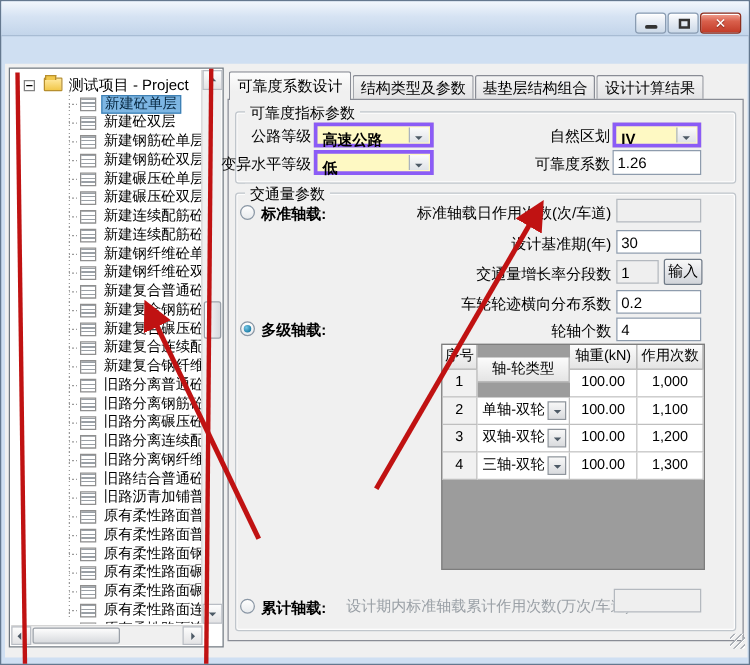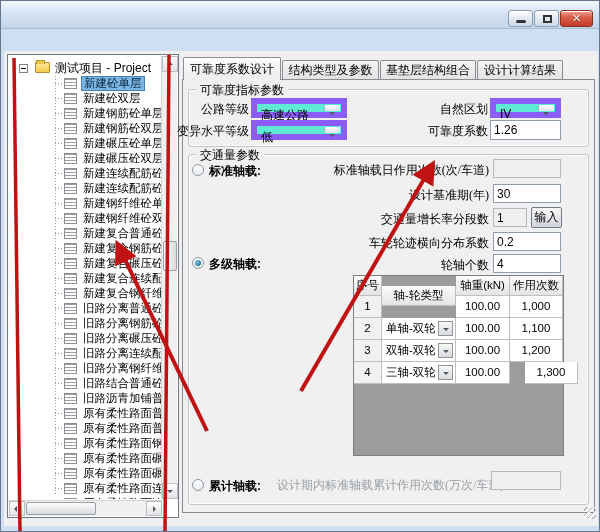--- a/index.html
+++ b/index.html
@@ -55,25 +55,25 @@
   .thumb-v{position:absolute;left:1px;width:14px;background:linear-gradient(90deg,#fdfdfd,#d8dade);border:1px solid #9aa0a8;border-radius:2px;}
   .thumb-h{position:absolute;top:1px;height:13px;background:linear-gradient(#fdfdfd,#d8dade);border:1px solid #9aa0a8;border-radius:2px;}
   
   .tab{position:absolute;height:20px;top:59px;background:linear-gradient(#f4f4f4,#e2e2e4);
     border:1px solid #898c95;border-bottom:none;border-radius:2px 2px 0 0;text-align:center;line-height:19px;font-size:12px;}
   .tab.active{top:56px;height:23px;background:linear-gradient(#fdfdfd,#f0f0f0 70%);line-height:22px;z-index:3;}
   .tabpage{position:absolute;left:181px;top:78px;width:413px;height:434px;background:#f0f0f0;border:1px solid #898c95;}
   
   .groupbox{position:absolute;border:1px solid #c0c6cc;border-radius:3px;box-shadow:inset 0 0 0 1px #fdfdfd;}
   .grouptitle{position:absolute;top:-8px;left:7px;background:#f0f0f0;padding:0 4px;font-size:12px;}
-  .flabel{position:absolute;text-align:right;font-size:12px;line-height:14px;white-space:nowrap;font-family:Liberation Serif, serif;}
+  .flabel{position:absolute;text-align:right;font-size:12px;line-height:14px;white-space:nowrap;}
   .field{position:absolute;height:20px;border:1px solid #8e9cad;background:#fff;font-size:12px;
     padding:2px 3px;font-family:"Liberation Sans","DejaVu Sans",sans-serif;}
   .field.gray{background:#efefef;border-color:#b4b9bf;}
-  .combo{position:absolute;height:20px;border:6px solid #8b5cf6;background:#5eead4;}
+  .combo{position:absolute;height:20px;border:3px solid #8b5cf6;background:#fef9c3;font-weight:bold;}
   .combo .cv{position:absolute;left:4px;top:3px;font-size:12px;white-space:nowrap;}
   .combo .cbtn{position:absolute;right:1px;top:1px;bottom:1px;width:16px;
     background:linear-gradient(#fbfbfb,#dfe3e8);border-left:1px solid #aab4bf;}
   .combo .cbtn .tri.down{left:4px;top:7px;}
   .pushbtn{position:absolute;height:21px;border:1px solid #707b88;border-radius:2px;
     background:linear-gradient(#f8f8f8,#e0e2e6 60%,#d2d5da);text-align:center;font-size:12px;line-height:19px;}
   .radio{position:absolute;width:12px;height:12px;border:1px solid #8a97a5;border-radius:50%;background:linear-gradient(#fefefe,#e8ebee);}
   .radio.checked:after{content:"";position:absolute;left:2px;top:2px;width:6px;height:6px;border-radius:50%;
     background:radial-gradient(circle at 35% 35%,#79c9e8,#1f7fa8 70%);}
   .rlabel{position:absolute;font-weight:bold;font-size:12px;white-space:nowrap;}
@@ -361,21 +361,21 @@
       <div class="td type" style="left: 28px; top: 64px; width: 74px;">双轴-双轮<span class="dropbtn">
           <span class="tri down"></span>
         </span></div>
       <div class="td" style="left: 102px; top: 64px; width: 54px;">100.00</div>
       <div class="td" style="left: 156px; top: 64px; width: 53px;">1,200</div>
       <div class="td seq" style="left: 0px; top: 86px; width: 28px;">4</div>
       <div class="td type" style="left: 28px; top: 86px; width: 74px;">三轴-双轮<span class="dropbtn">
           <span class="tri down"></span>
         </span></div>
       <div class="td" style="left: 102px; top: 86px; width: 54px;">100.00</div>
-      <div class="td" style="left: 171px; top: 86px; width: 53px;">1,300</div>
+      <div class="td" style="left: 156px; top: 86px; width: 53px;">1,300</div>
     </div>
 
   <div class="radio" style="left:191px;top:478px;"></div>
   <div class="rlabel" style="left:208px;top:477px;">累计轴载:</div>
   <div class="flabel dimtext" style="left:276px;top:477px;width:210px;text-align:left;">设计期内标准轴载累计作用次数(万次/车道)</div>
   <input class="field gray" style="left: 490px; top: 470px; width: 70px; height: 19px;" disabled="" value="">
 
   <div class="resizegrip"></div>
 
   <svg class="overlay" viewBox="0 0 600 532">

